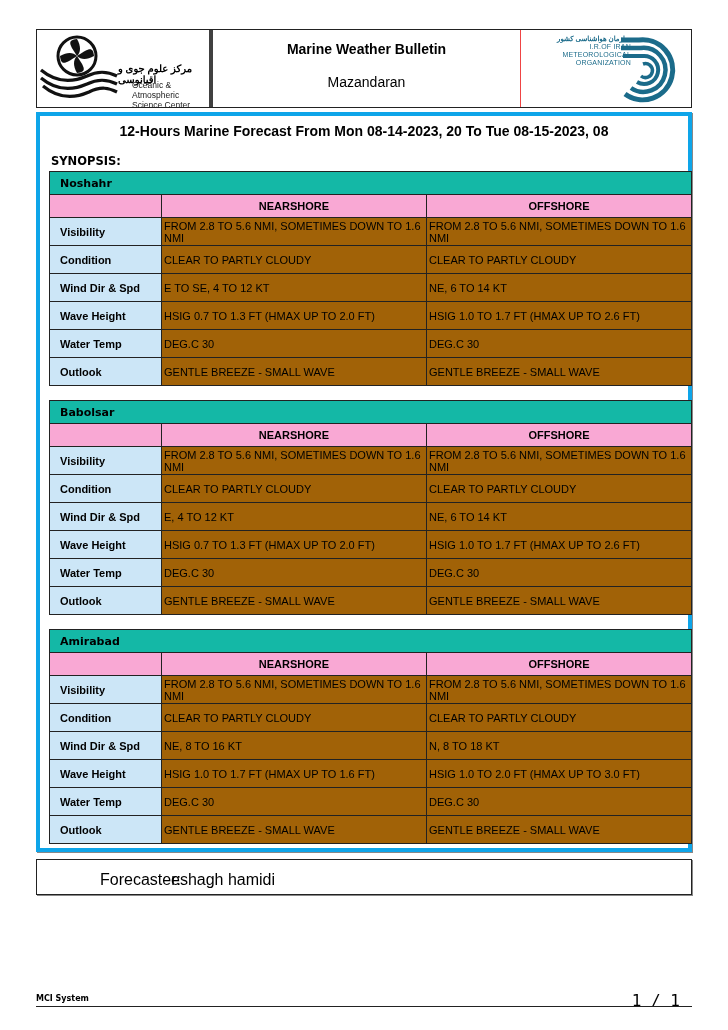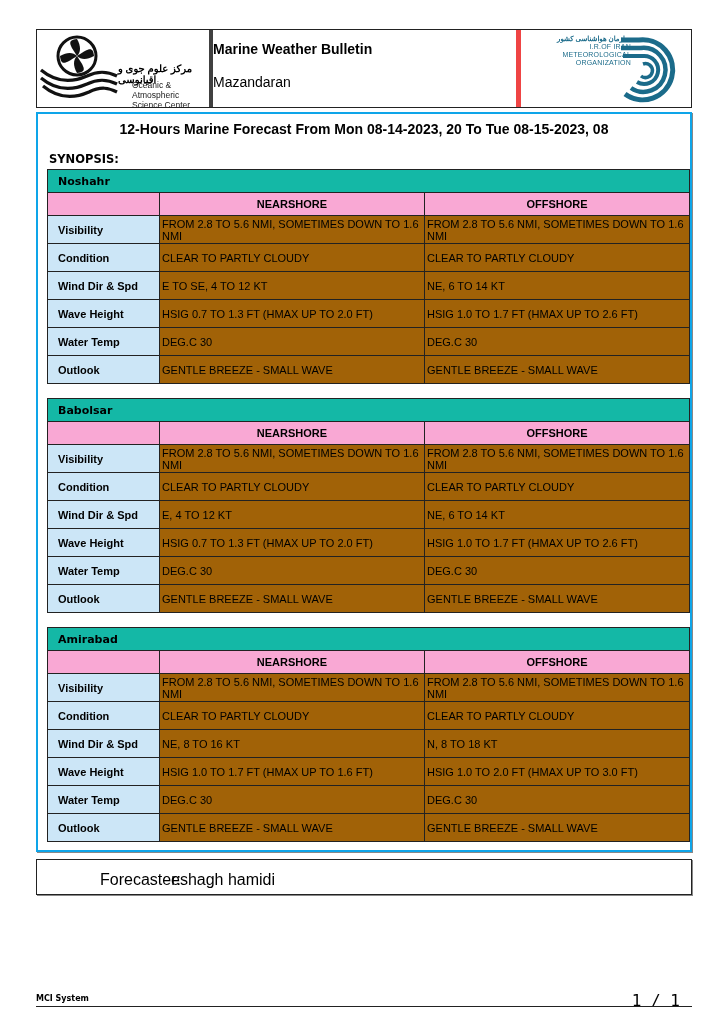--- a/index.html
+++ b/index.html
@@ -1,33 +1,33 @@
 <!DOCTYPE html>
 <html><head>
 <meta charset="utf-8">
 <style>
   html, body { margin: 0; padding: 0; background: #ffffff; }
   body { width: 728px; height: 1030px; position: relative; font-family: "Liberation Sans", sans-serif; color: #000; overflow: hidden; }
 
   .header { position: absolute; left: 36px; top: 29px; width: 656px; height: 79px; border: 1px solid #222; display: flex; box-sizing: border-box; }
   .hdr-left { width: 172px; border-right: 4px solid #404040; position: relative; }
-  .hdr-mid { flex: 1; border-right: 5px solid #ef4444; text-align: left; }
+  .hdr-mid { flex: 1; border-right: 1px solid #ef4444; text-align: center; }
   .hdr-right { width: 170px; position: relative; }
   .hdr-title { font-weight: bold; font-size: 14px; margin-top: 11px; }
   .hdr-sub { font-size: 14px; margin-top: 17px; }
 
   .logo-left-svg { position: absolute; left: 2px; top: 4px; }
   .logo-left-fa { position: absolute; left: 81px; top: 33px; font-size: 10px; font-weight: bold; direction: rtl; width: 86px; text-align: left; }
   .logo-left-en { position: absolute; left: 81px; top: 50px; font-size: 8.5px; line-height: 10px; color: #222; padding-left: 14px; }
 
   .logo-right-svg { position: absolute; left: 98px; top: 4px; }
   .logo-right-text { position: absolute; left: 20px; top: 5px; width: 90px; text-align: right; font-size: 7px; line-height: 8px; color: #1b6b8a; letter-spacing: 0.2px; }
   .logo-right-text .fa { font-weight: bold; font-size: 7px; }
 
-  .main { position: absolute; left: 36px; top: 112px; width: 656px; height: 740px; border: 2px solid #0ea5e9; box-sizing: border-box; box-shadow: 1px 1px 0 #888; }
+  .main { position: absolute; left: 36px; top: 112px; width: 656px; height: 740px; border: 4px solid #0ea5e9; box-sizing: border-box; box-shadow: 1px 1px 0 #888; }
   .forecast-title { text-align: center; font-weight: bold; font-size: 14px; margin-top: 7px; }
   .synopsis { font-family: "DejaVu Sans", sans-serif; font-weight: bold; font-size: 12.5px; margin: 14px 0 0 11px; transform: scaleX(0.92); transform-origin: left; }
 
   .station { position: absolute; left: 9px; width: 642px; }
   .station table { border-collapse: collapse; width: 642px; table-layout: fixed; }
   .station td, .station th { border: 1px solid #222; font-size: 11px; padding: 0 2px; }
   .station-name { background: #14b8a6; font-family: "DejaVu Sans", sans-serif; font-weight: bold; font-size: 11px; height: 22px; text-align: left; padding-left: 10px !important; }
   .col-head { background: #f9a8d4; font-weight: bold; text-align: center; height: 22px; }
   .row-label { background: #cce6f7; font-weight: bold; padding-left: 10px !important; }
   .row td { height: 27px; }

